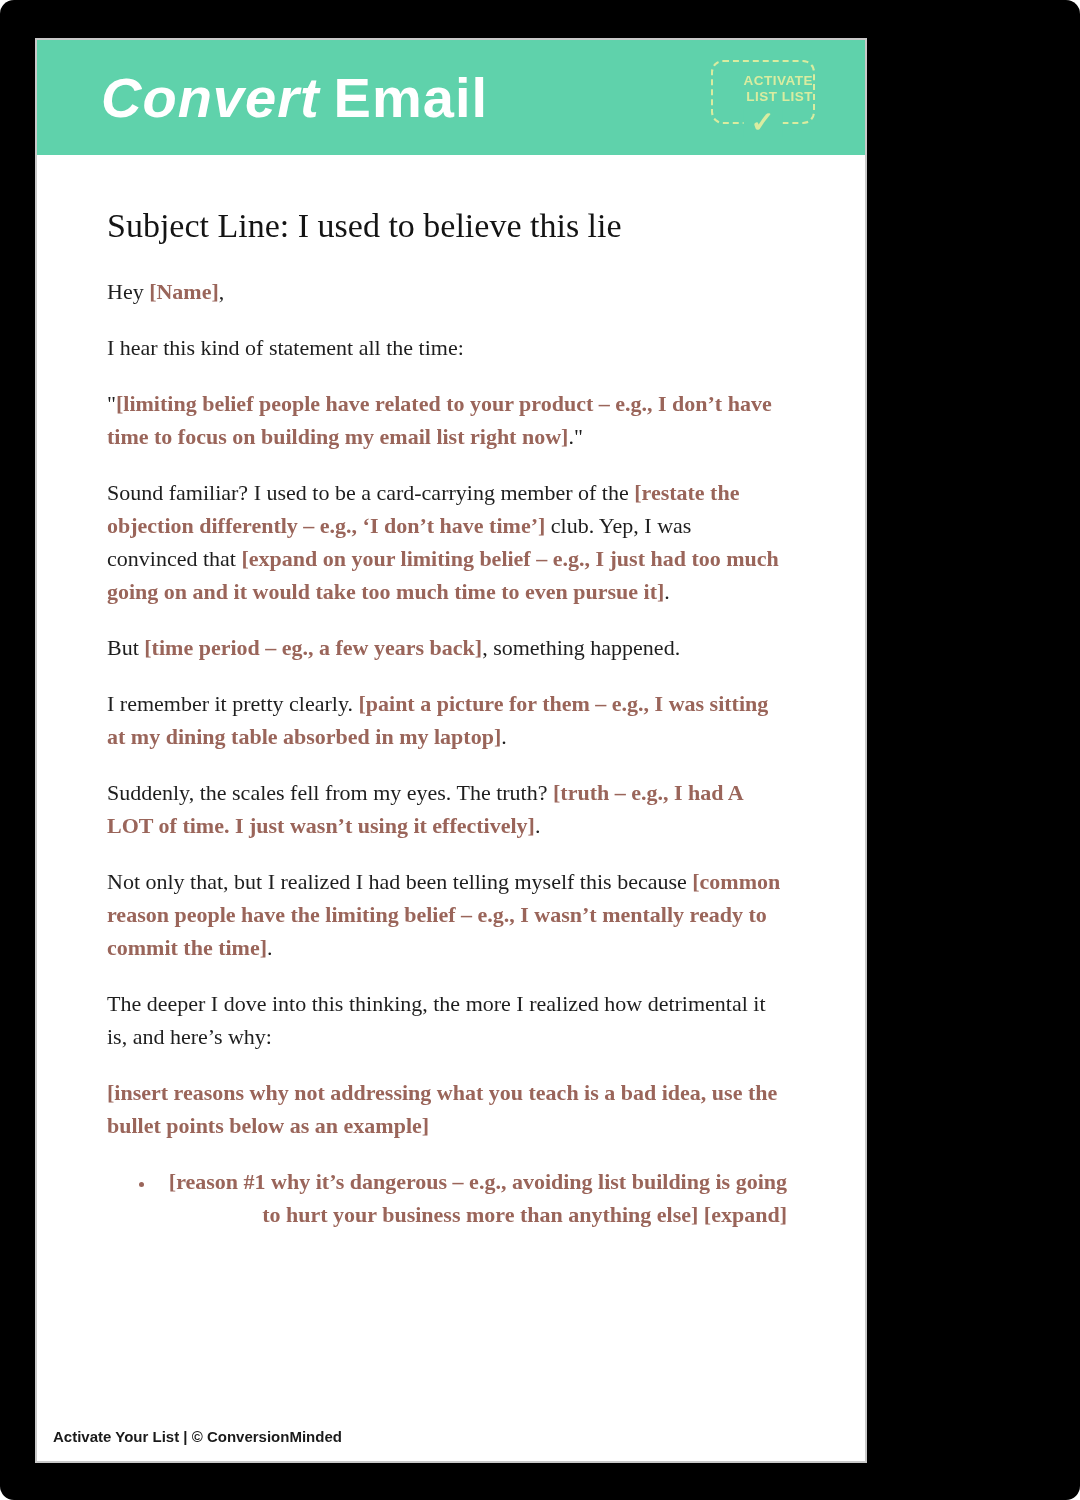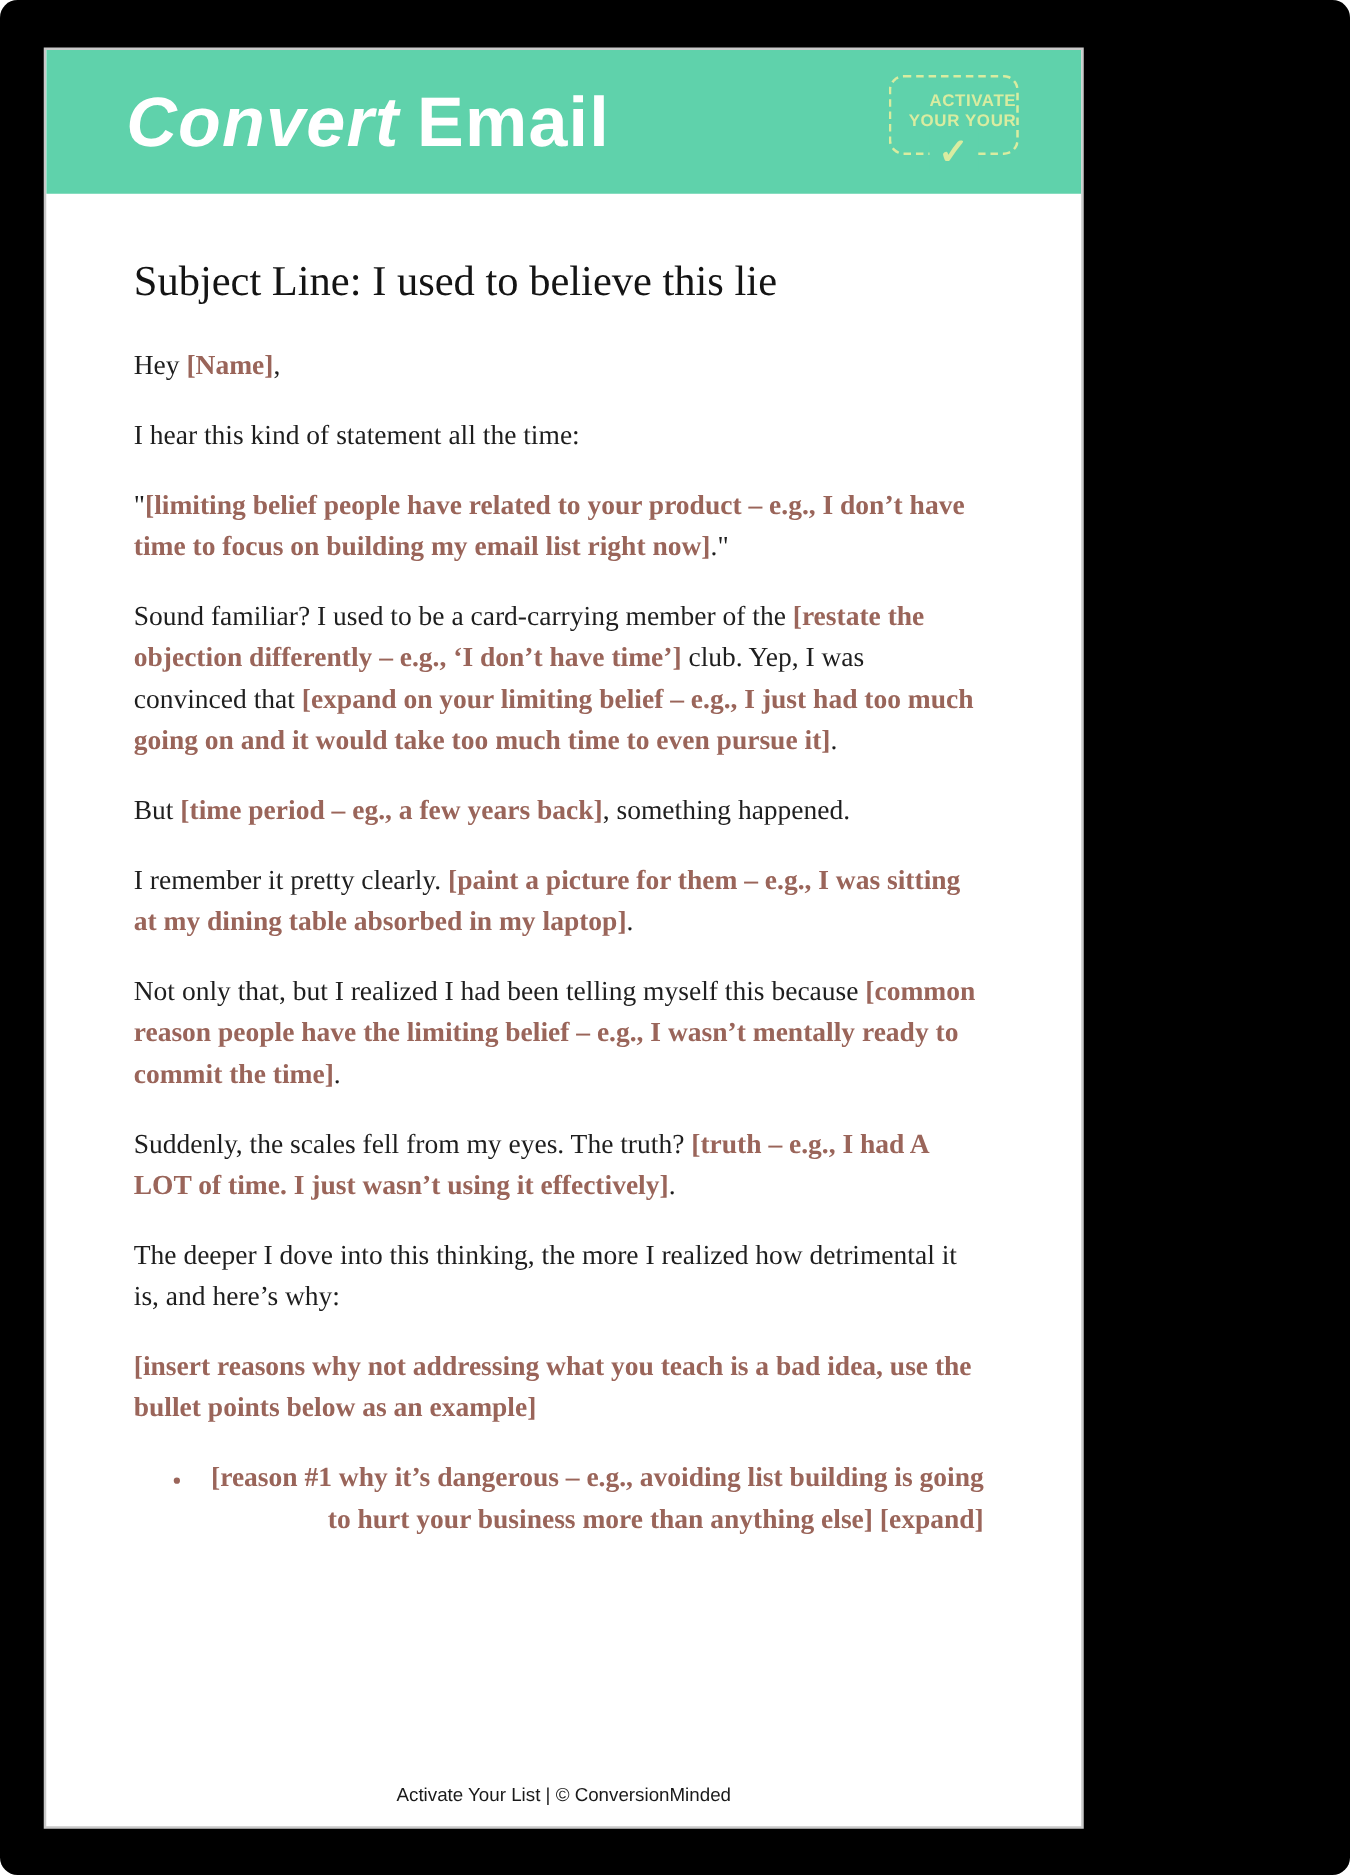--- a/index.html
+++ b/index.html
@@ -87,62 +87,62 @@
     margin: 10px 0 0 0;
     padding-left: 49px;
     text-align: right;
   }
   .content li { margin: 0; }
   .content li::marker { color: #9a655a; font-size: 18px; }
   
   .page footer {
     position: absolute;
     left: 0; right: 0; bottom: 16px;
-    text-align: center;
     font-family: "Liberation Sans", sans-serif;
-    font-weight: normal;
+    font-weight: bold;
     font-size: 15px;
     color: #1a1a1a;
+    padding-left: 16px;
   }
 </style>
 </head>
 <body>
 
 <div class="page">
 
   <header class="band">
     <div class="brand">
       <span class="it">Convert</span><span class="rg">Email</span>
     </div>
     <div class="badge">
       <div>ACTIVATE</div>
-      <div>YOUR YOUR</div>
+      <div>LIST LIST</div>
       <span class="badge-check">✓</span>
     </div>
   </header>
 
   <main class="content">
     <h1>Subject Line: I used to believe this lie</h1>
 
     <p><span>Hey </span><span class="ph">[Name]</span><span>,</span></p>
 
     <p><span>I hear this kind of statement all the time:</span></p>
 
     <p><span>"</span><span class="ph">[limiting belief people have related to your product – e.g., I don’t have time to focus on building my email list right now]</span><span>."</span></p>
 
     <p><span>Sound familiar? I used to be a card-carrying member of the </span><span class="ph">[restate the objection differently – e.g., ‘I don’t have time’]</span><span> club. Yep, I was convinced that </span><span class="ph">[expand on your limiting belief – e.g., I just had too much going on and it would take too much time to even pursue it]</span><span>.</span></p>
 
     <p><span>But </span><span class="ph">[time period – eg., a few years back]</span><span>, something happened.</span></p>
 
     <p><span>I remember it pretty clearly. </span><span class="ph">[paint a picture for them – e.g., I was sitting at my dining table absorbed in my laptop]</span><span>.</span></p>
 
 
+    <p><span>Suddenly, the scales fell from my eyes. The truth? </span><span class="ph">[truth – e.g., I had A LOT of time. I just wasn’t using it effectively]</span><span>.</span></p>
+
     <p><span>Not only that, but I realized I had been telling myself this because </span><span class="ph">[common reason people have the limiting belief – e.g., I wasn’t mentally ready to commit the time]</span><span>.</span></p>
-
-    <p><span>Suddenly, the scales fell from my eyes. The truth? </span><span class="ph">[truth – e.g., I had A LOT of time. I just wasn’t using it effectively]</span><span>.</span></p>
 
     <p><span>The deeper I dove into this thinking, the more I realized how detrimental it is, and here’s why:</span></p>
 
     <p><span class="ph">[insert reasons why not addressing what you teach is a bad idea, use the bullet points below as an example]</span></p>
 
     <ul>
       <li><span class="ph">[reason #1 why it’s dangerous – e.g.,  avoiding list building is going to hurt your business more than anything else] [expand]</span></li>
     </ul>
   </main>
 

